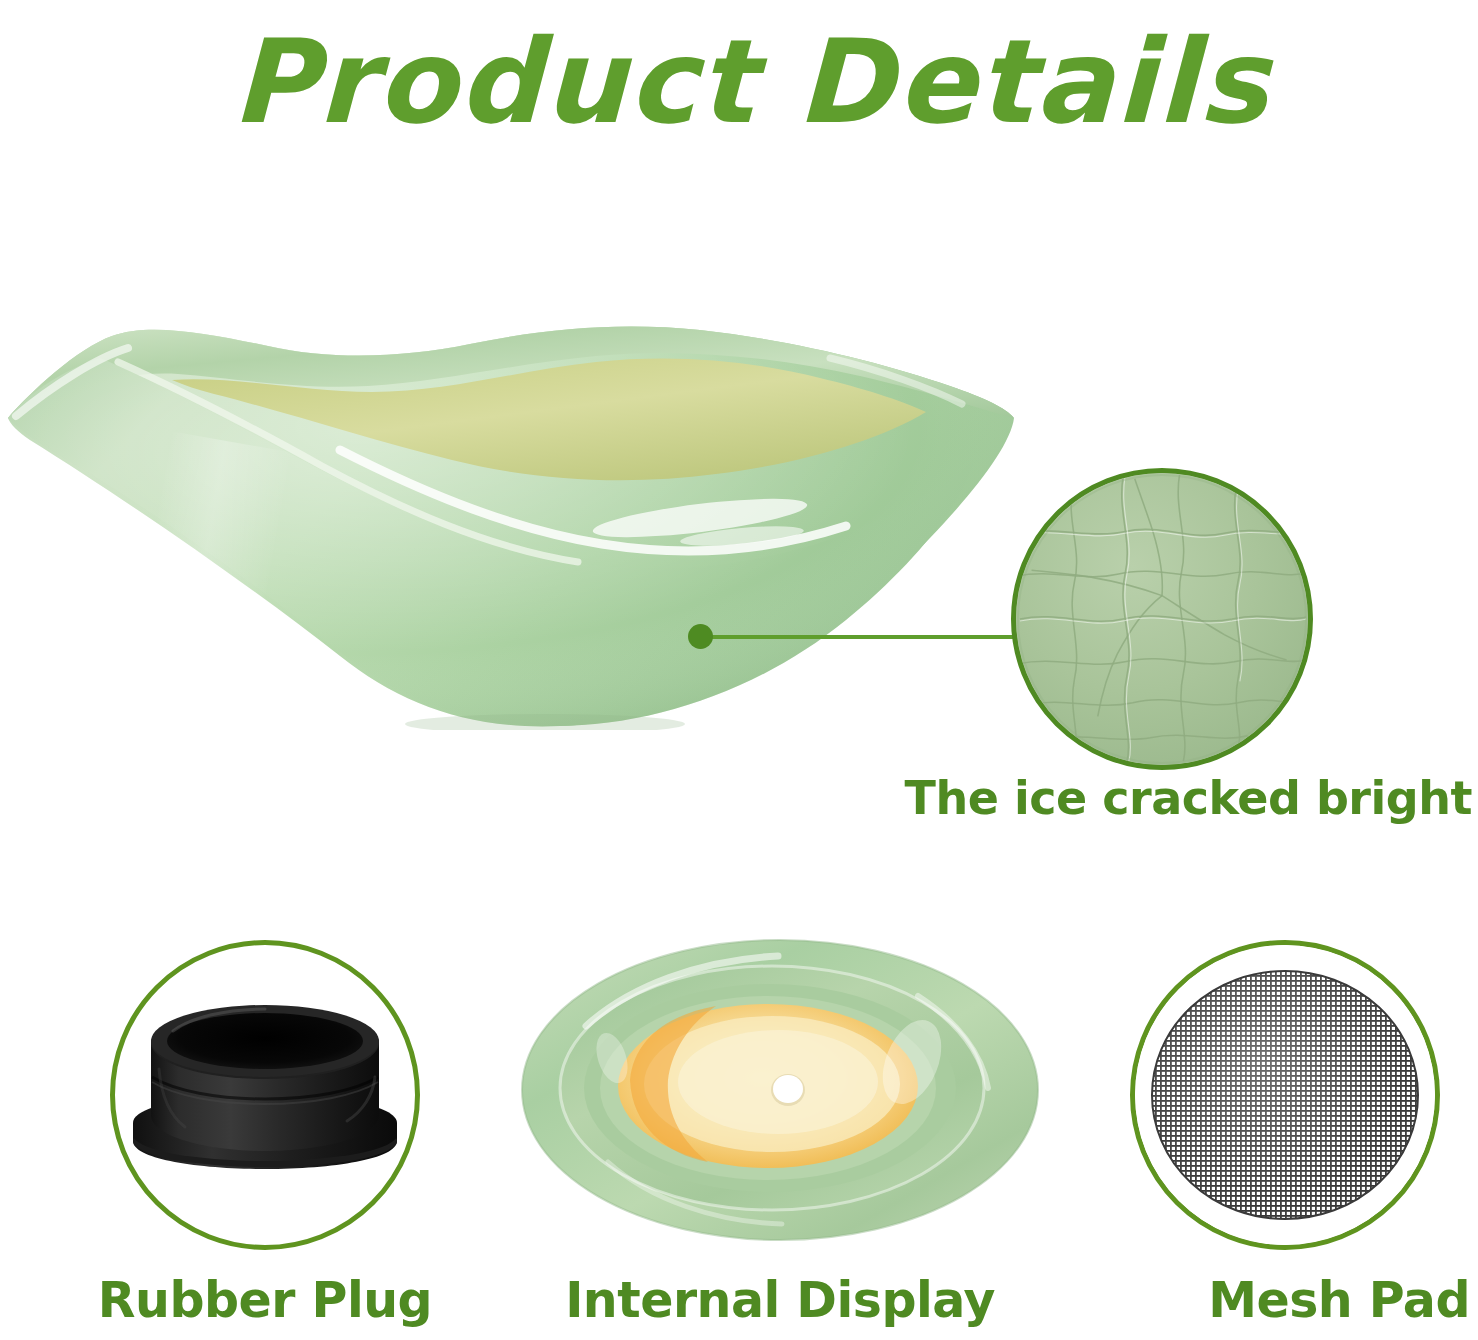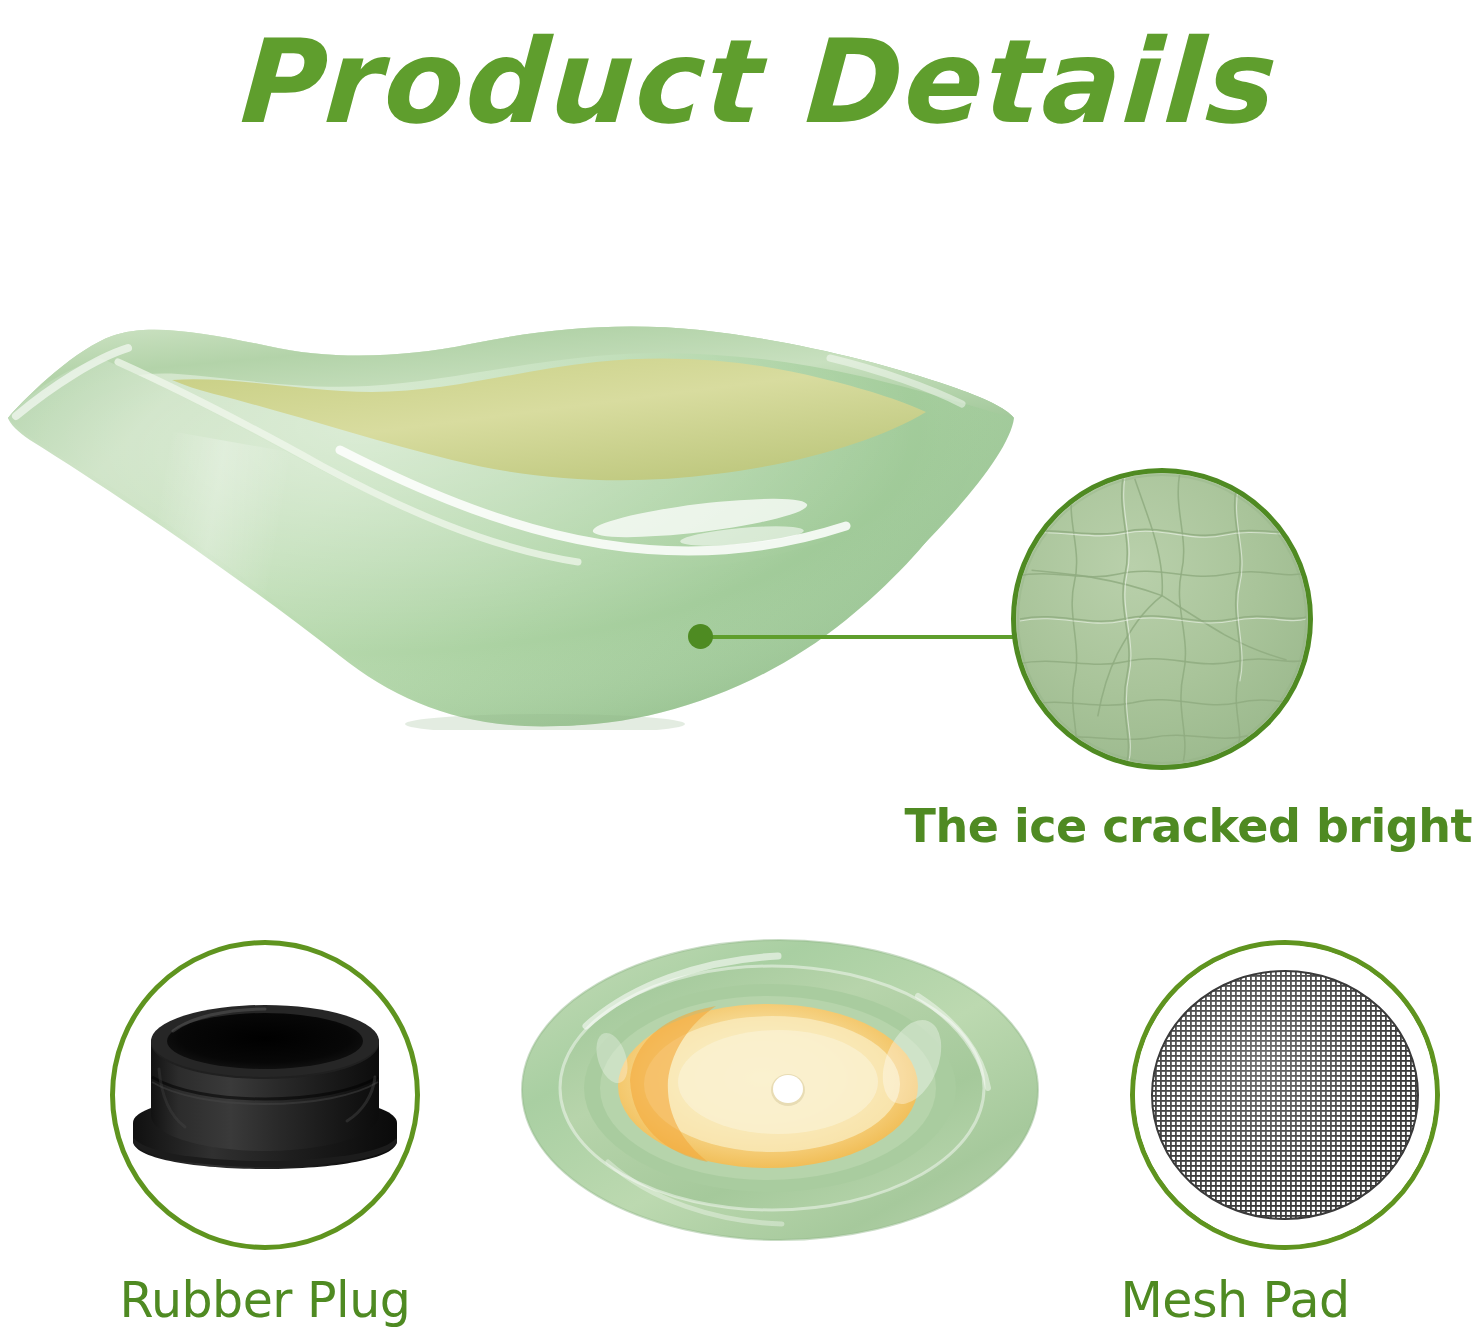--- a/index.html
+++ b/index.html
@@ -77,21 +77,21 @@
     border: 5px solid #4f8a22;
     background: #a9c49a;
     overflow: hidden;
     box-sizing: border-box;
   }
   #crackle-circle svg { display:block; width:100%; height:100%; }
 
   #callout-text {
     position: absolute;
     left: 780px;
-    top: 800px;
+    top: 772px;
     width: 692px;
     text-align: right;
     font-family: "DejaVu Sans", sans-serif;
     font-size: 46px;
     font-weight: bold;
     line-height: 53px;
     color: #4f8a22;
     letter-spacing: -0.5px;
   }
   #callout-text .l2 { display: block; }
@@ -114,35 +114,35 @@
   .feature-circle.no-ring {
     border: none;
   }
   .feature-circle svg { display:block; width:100%; height:100%; }
 
   .feature-label {
     position: absolute;
     top: 1272px;
     font-family: "DejaVu Sans", sans-serif;
     font-size: 49px;
-    font-weight: normal;
+    font-weight: bold;
     color: #4f8a22;
     letter-spacing: -0.5px;
     white-space: nowrap;
     text-align: center;
   }
 
   #feature-plug { left: 110px; }
   #label-plug { left: 0px; width: 530px; }
 
   #feature-internal { left: 520px; top: 930px; width: 520px; height: 320px; }
   #label-internal { left: 520px; width: 520px; }
 
   #feature-mesh { left: 1130px; }
-  #label-mesh { left: 1000px; width: 470px; }
+  #label-mesh { left: 1000px; width: 470px; text-align: right; }
 </style>
 </head>
 <body>
 
 <div id="page">
 
   <div id="page-title">Product Details</div>
 
   <div id="hero-bowl">
     <svg viewBox="0 0 1020 430" preserveAspectRatio="none" aria-hidden="true">
@@ -405,20 +405,21 @@
         <ellipse cx="268" cy="159" rx="15" ry="14" fill="#ffffff"></ellipse>
 
         <path d="M 66,96 C 110,56 180,30 258,26" stroke="#ffffff" stroke-opacity="0.55" stroke-width="7" fill="none" stroke-linecap="round"></path>
         <path d="M 398,66 C 438,92 462,124 468,158" stroke="#ffffff" stroke-opacity="0.45" stroke-width="6" fill="none" stroke-linecap="round"></path>
         <path d="M 88,232 C 130,270 196,292 262,294" stroke="#ffffff" stroke-opacity="0.35" stroke-width="5" fill="none" stroke-linecap="round"></path>
         <ellipse cx="392" cy="132" rx="26" ry="44" fill="#ffffff" fill-opacity="0.35" transform="rotate(22 392 132)"></ellipse>
         <ellipse cx="92" cy="128" rx="14" ry="26" fill="#ffffff" fill-opacity="0.3" transform="rotate(-18 92 128)"></ellipse>
       </svg>
     </div>
   </div>
+  <div id="label-internal" class="feature-label">Internal Display</div>
 
   <div id="feature-mesh" class="feature">
     <div class="feature-circle">
       <svg viewBox="0 0 300 300" aria-hidden="true">
         <defs>
           <pattern id="meshPat" width="5" height="5" patternUnits="userSpaceOnUse">
             <rect width="5" height="5" fill="#ffffff"></rect>
             <rect x="0" y="0" width="5" height="1.8" fill="#2b2b2b"></rect>
             <rect x="0" y="0" width="1.8" height="5" fill="#333333"></rect>
           </pattern>

